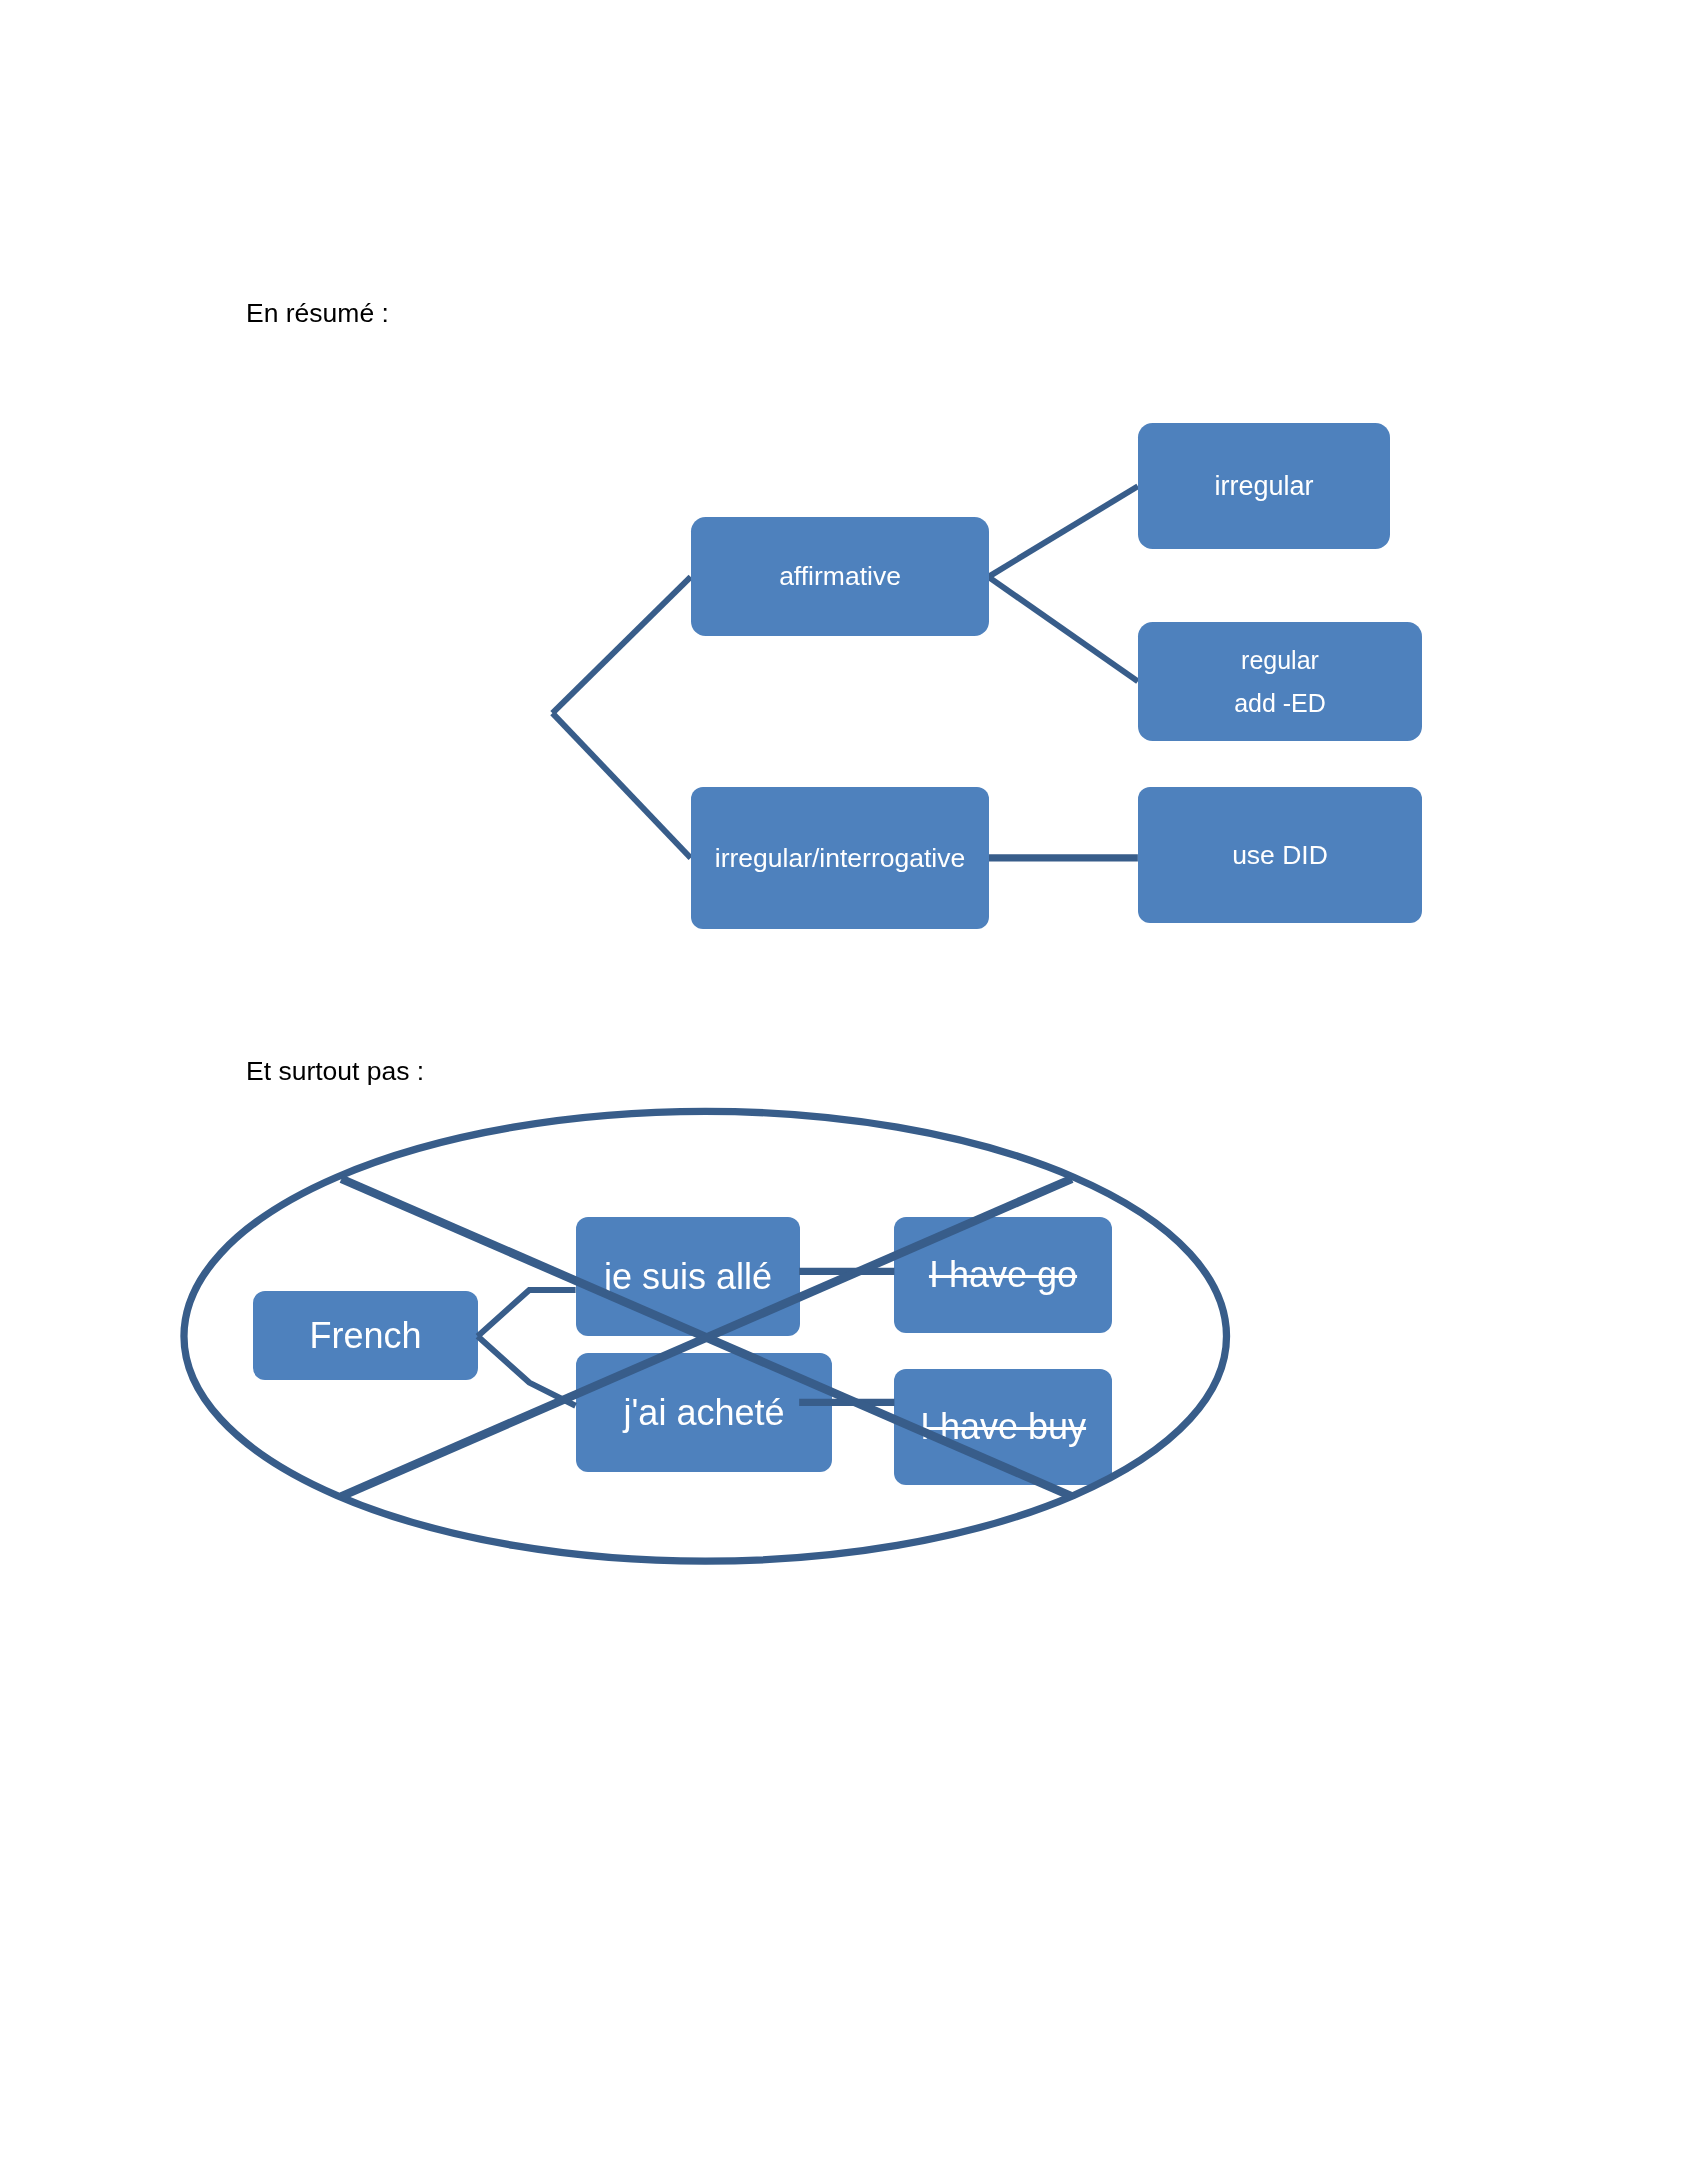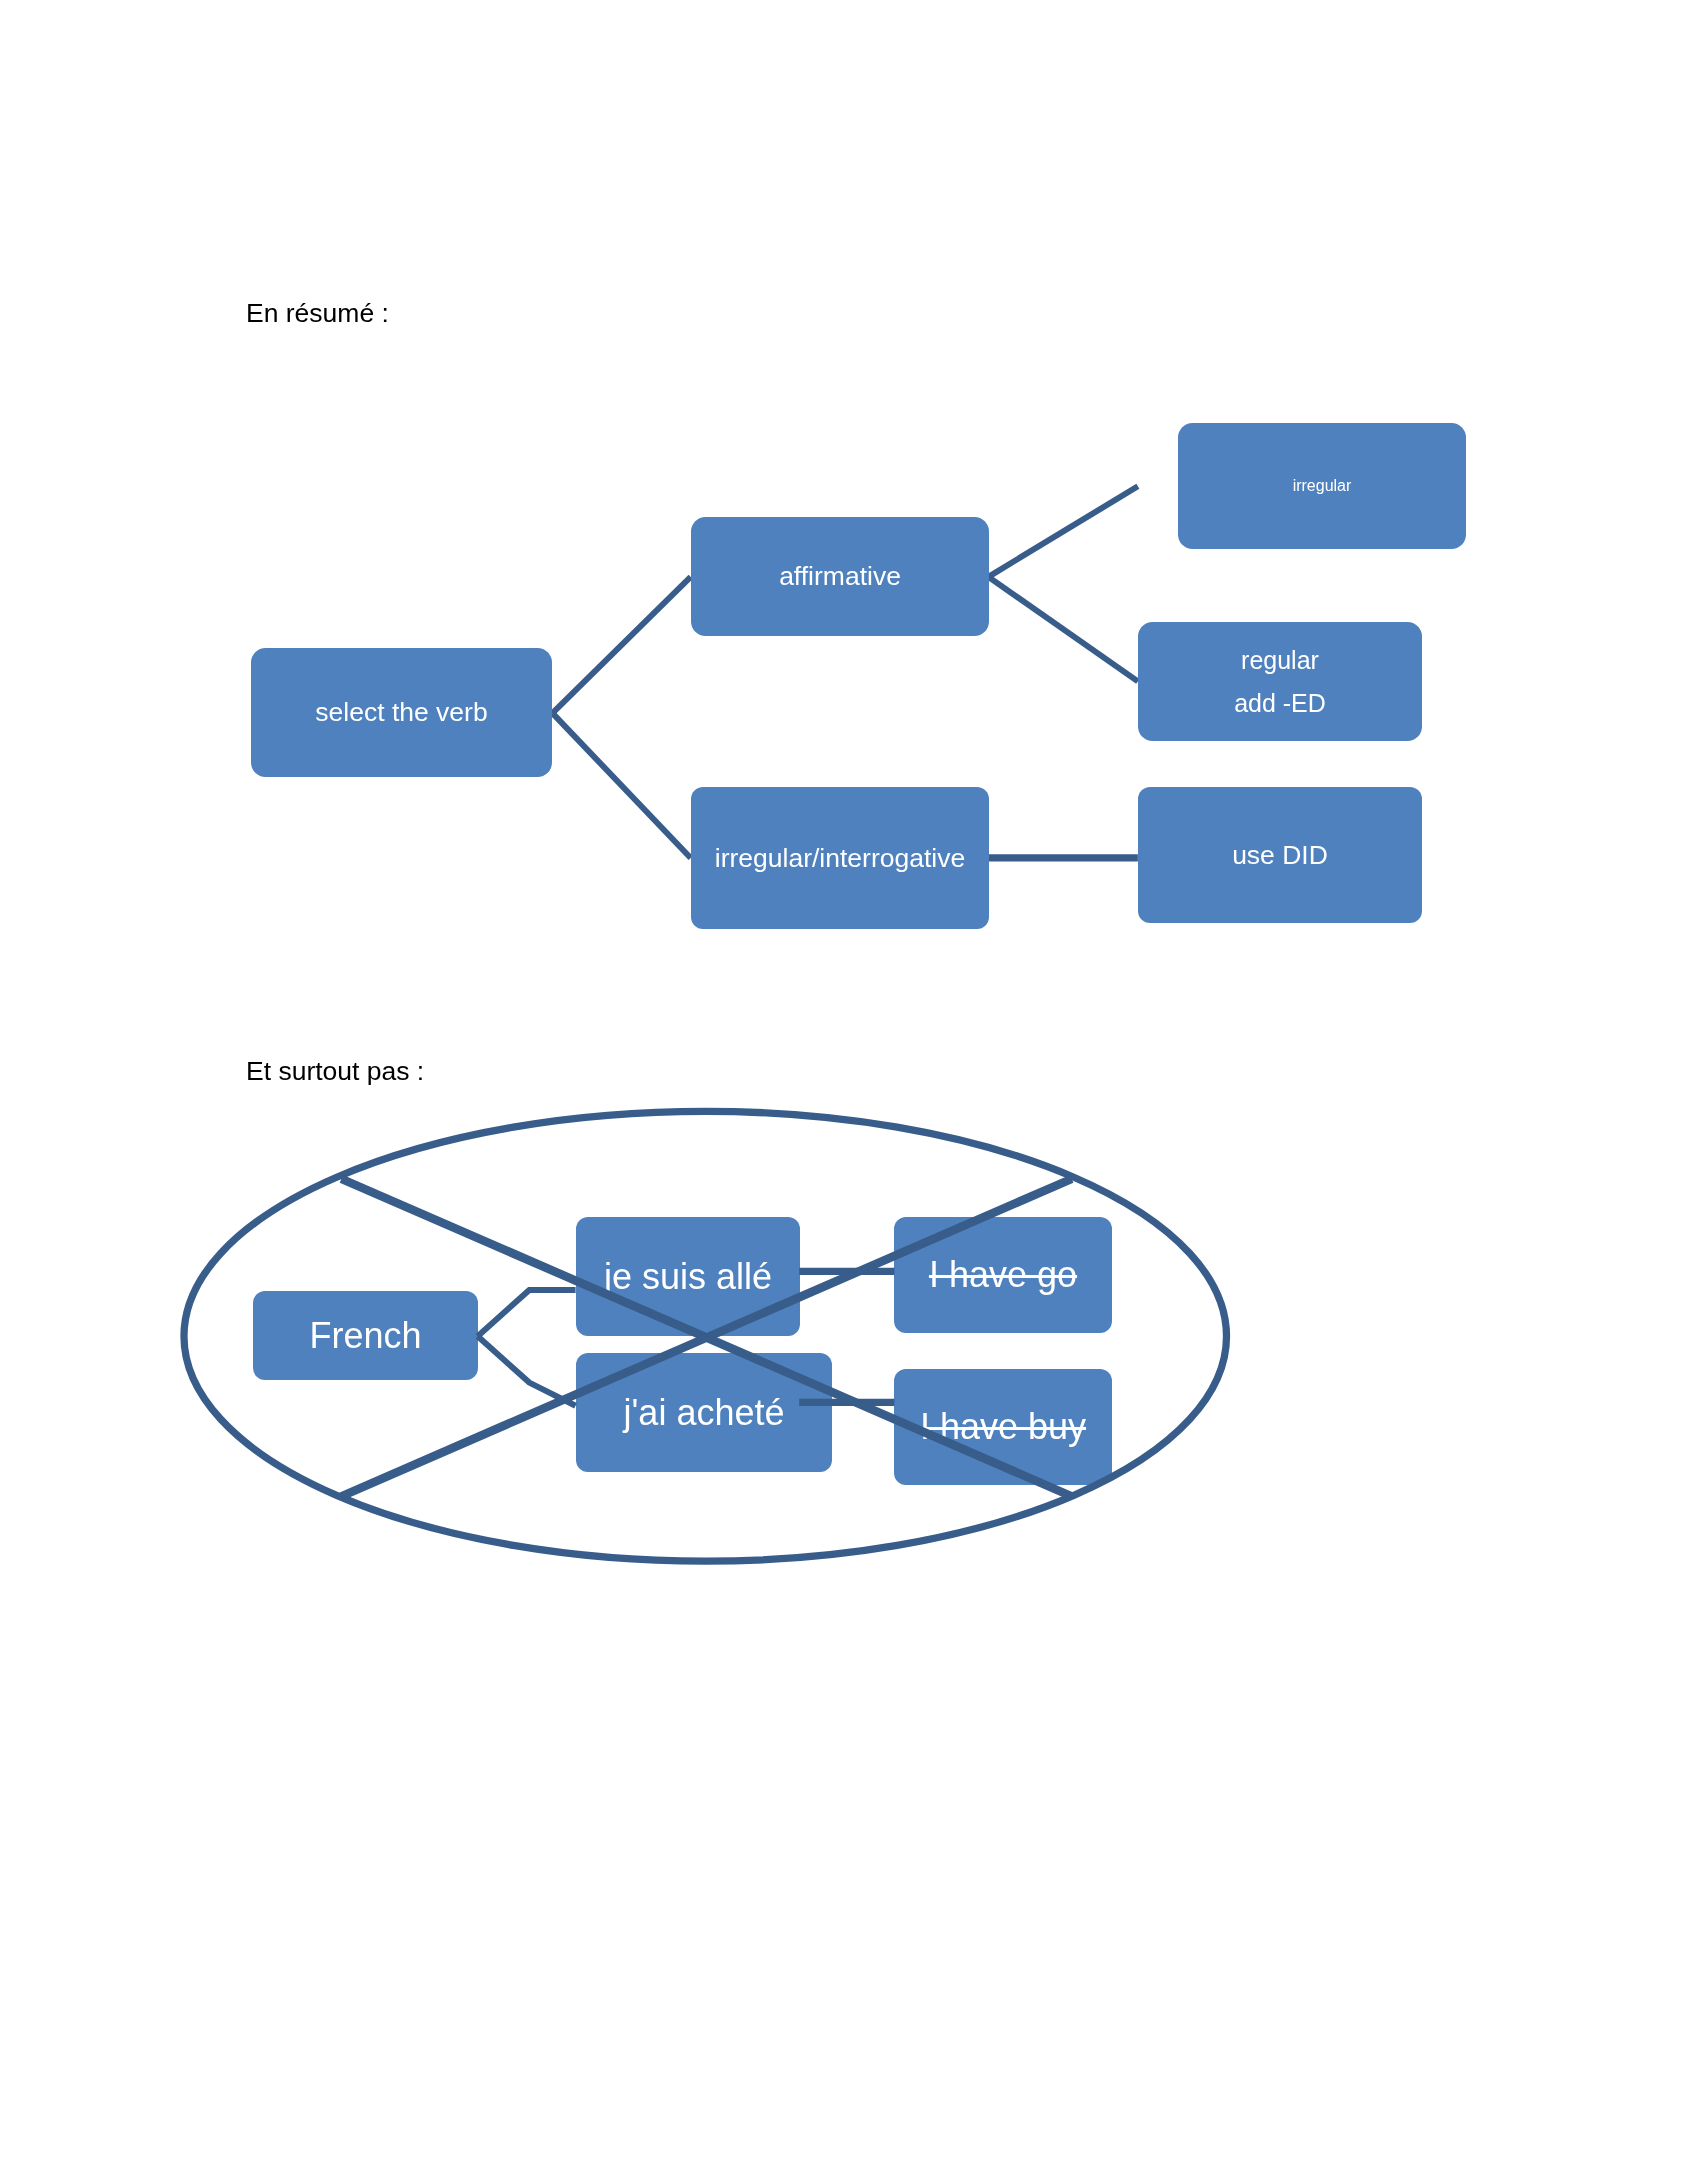--- a/index.html
+++ b/index.html
@@ -62,25 +62,24 @@
   #node-affirmative {
     left: 691px; top: 517px;  width: 298px;  height: 119px;
     font-size: 26.5px;
   }
   #node-negative-interrogative {
     left: 691px; top: 787px; width: 298px; height: 142px;
     font-size: 26.5px;
     border-radius: 12px;
   }
   #node-irregular {
-    left: 1138px; top: 423px;  width: 288px;  height: 126px;
-    font-size: 16px;
+    left: 1138px; top: 423px;  width: 252px;  height: 126px;
+    font-size: 27px;
     padding: 0 6.6px;
     line-height: 1.35;
-    margin-left: 40px;
   }
   #node-regular {
     left: 1138px; top: 622px;  width: 284px;  height: 119px;
     font-size: 25px;
     line-height: 1.7;
   }
   #node-use-did {
     left: 1138px; top: 787px; width: 284px;  height: 136px;
     font-size: 26.5px;
     border-radius: 12px;
@@ -139,23 +138,20 @@
 
     <path d="M 835 1078 L 1044 1297" stroke="#385d8a" stroke-width="9" fill="none"></path>
 
     <path d="M 1494 872 L 1720 735" stroke="#385d8a" stroke-width="9" fill="none"></path>
 
     <path d="M 1494 872 L 1720 1030" stroke="#385d8a" stroke-width="9" fill="none"></path>
 
     <path d="M 1494 1297 L 1720 1297" stroke="#385d8a" stroke-width="11" fill="none"></path>
   </svg>
 
-  <div class="node" id="node-select-verb">
-    <span class="line1">select the verb</span>
-  </div>
 
   <div class="node" id="node-affirmative">
     <span class="line1">affirmative</span>
   </div>
 
   <div class="node" id="node-negative-interrogative">
     <span class="line1">irregular/interrogative</span>
   </div>
 
   <div class="node" id="node-irregular">

